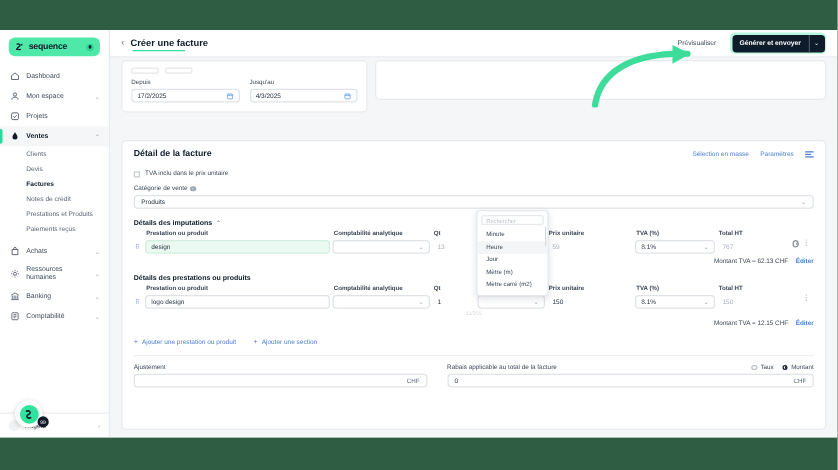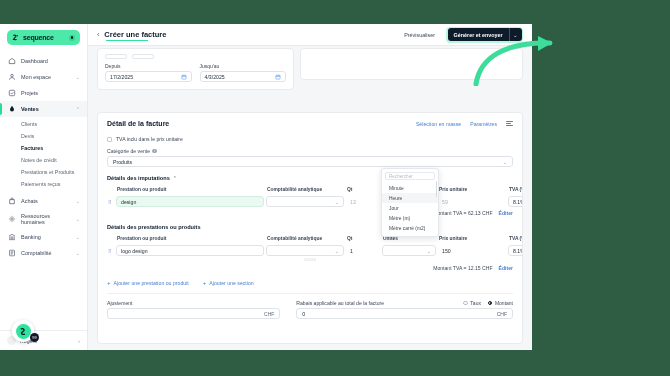--- a/index.html
+++ b/index.html
@@ -5,21 +5,21 @@
   * { box-sizing: border-box; margin: 0; padding: 0; }
   html, body { width: 670px; height: 376px; }
   body {
     font-family: "Liberation Sans", sans-serif;
     background: #2f5d44;
     font-size: 5.5px;
     color: #1e2a38;
     overflow: hidden;
   }
   .screen { position: relative; width: 670px; height: 376px; background: #2f5d44; }
-  .app { position: absolute; left: 0; top: 24px; width: 532px; height: 326px; background: #f5f6f8; display: flex; overflow: hidden; }
+  .app { position: absolute; left: 0; top: 24px; width: 670px; height: 326px; background: #f5f6f8; display: flex; overflow: hidden; }
 
   
   .sidebar { width: 88px; height: 326px; background: #ffffff; border-right: 1px solid #e8eaee; position: relative; flex: 0 0 88px; }
   .logo-wrap { padding: 6px 7px 4px 7px; }
   .logo { background: #4ee8a8; border-radius: 5px; height: 15px; display: flex; align-items: center; padding: 0 5px; gap: 4px; }
   .logo-mark { width: 7px; height: 7px; flex: 0 0 7px; }
   .logo-text { font-size: 7px; font-weight: bold; letter-spacing: -0.2px; color: #0d1b2a; flex: 1; }
   .logo-badge { width: 6px; height: 6px; border-radius: 50%; background: #2fd693; display: flex; align-items: center; justify-content: center; }
   .logo-badge span { display: block; width: 2.5px; height: 2.5px; border-radius: 50%; background: #0d1b2a; }
 

